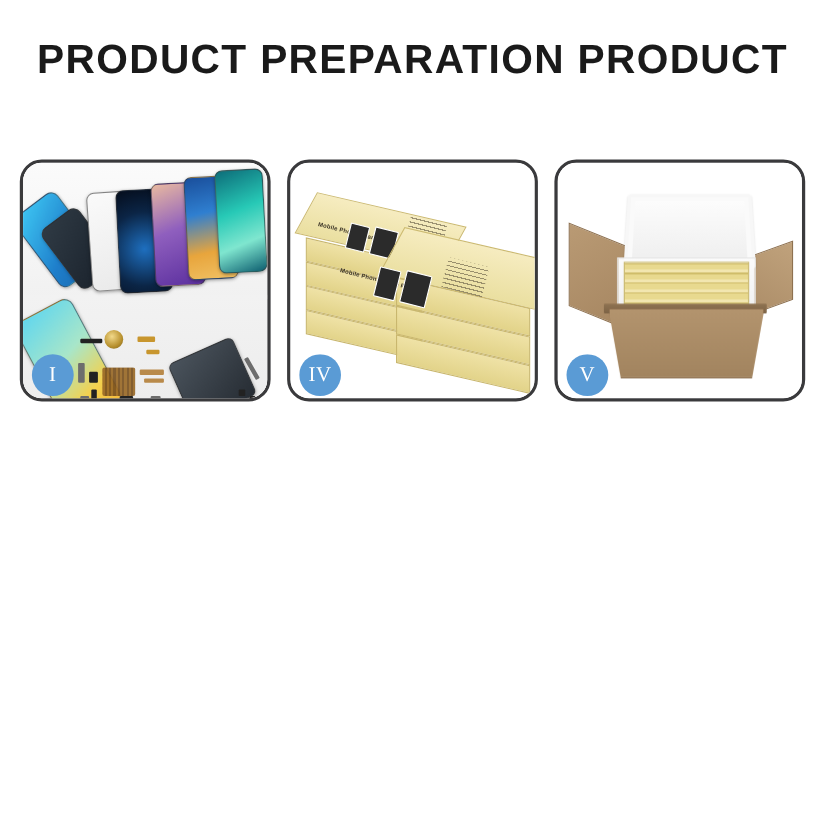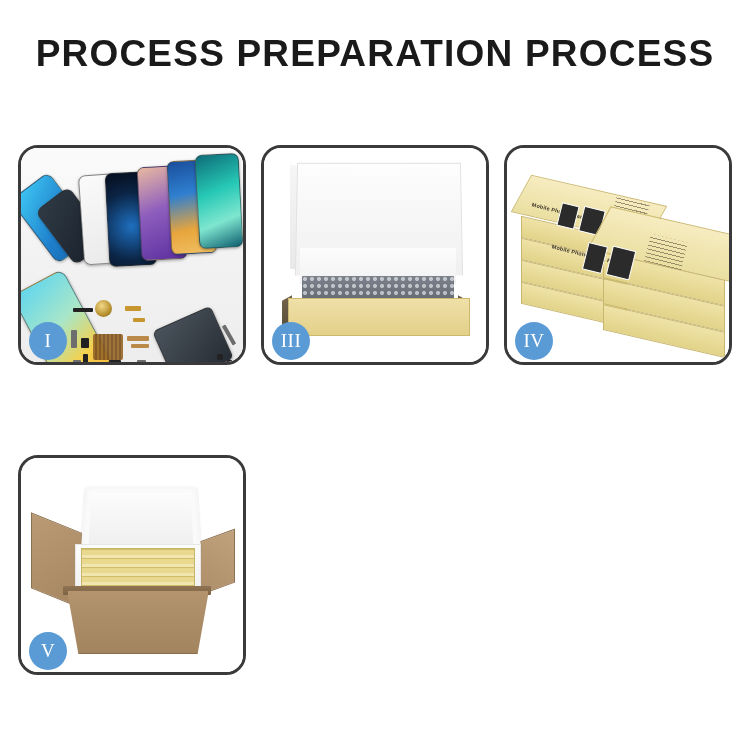--- a/index.html
+++ b/index.html
@@ -390,21 +390,21 @@
     opacity: .85;
     border-radius: 1px;
   }
 
   .footer-space { position: absolute; left:0; right:0; bottom:0; height: 62px; }
 </style>
 </head>
 <body>
 
 <div class="header">
-  <div class="title">PROCESS PREPARATION PROCESS</div>
+  <div class="title">PRODUCT PREPARATION PRODUCT</div>
 </div>
 
 <div class="grid">
 
   <div class="panel">
     <div class="panel-inner">
       <div class="scene p1">
         <div class="p1-top"></div>
         <div class="p1-bot"></div>
 
@@ -436,35 +436,20 @@
         <div class="prt grey" style="left:52px;  top:212px; width:8px;  height:12px;"></div>
         <div class="prt grey" style="left:206px; top:176px; width:4px;  height:22px; transform:rotate(-30deg);"></div>
         <div class="prt dark" style="left:196px; top:206px; width:6px;  height:6px;"></div>
         <div class="prt dark" style="left:206px; top:212px; width:5px;  height:5px;"></div>
       </div>
     </div>
     <div class="badge">I</div>
   </div>
 
 
-  <div class="panel">
-    <div class="panel-inner">
-      <div class="scene p3">
-        <div class="b3-lid-flapL"></div>
-        <div class="b3-lid-flapR"></div>
-        <div class="b3-lid"></div>
-        <div class="b3-foam"></div>
-        <div class="b3-contents"></div>
-        <div class="b3-side"></div>
-        <div class="b3-side-r"></div>
-        <div class="b3-front"></div>
-      </div>
-    </div>
-    <div class="badge">III</div>
-  </div>
 
   <div class="panel">
     <div class="panel-inner">
       <div class="scene p4">
 
         <div class="stk" style="left:14px; top:80px;  width:104px; height:20px; transform:skewY(13deg);"></div>
         <div class="stk" style="left:14px; top:102px; width:104px; height:20px; transform:skewY(13deg);"></div>
         <div class="stk" style="left:14px; top:124px; width:104px; height:20px; transform:skewY(13deg);"></div>
         <div class="stk" style="left:14px; top:146px; width:104px; height:20px; transform:skewY(13deg);"></div>
 

